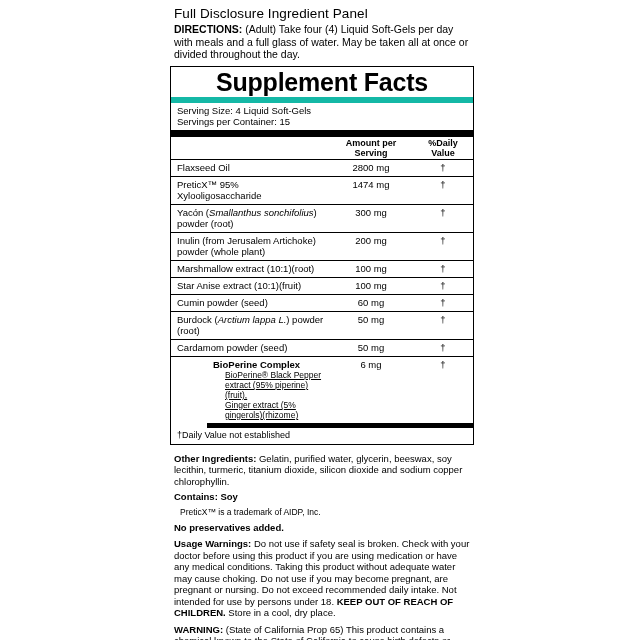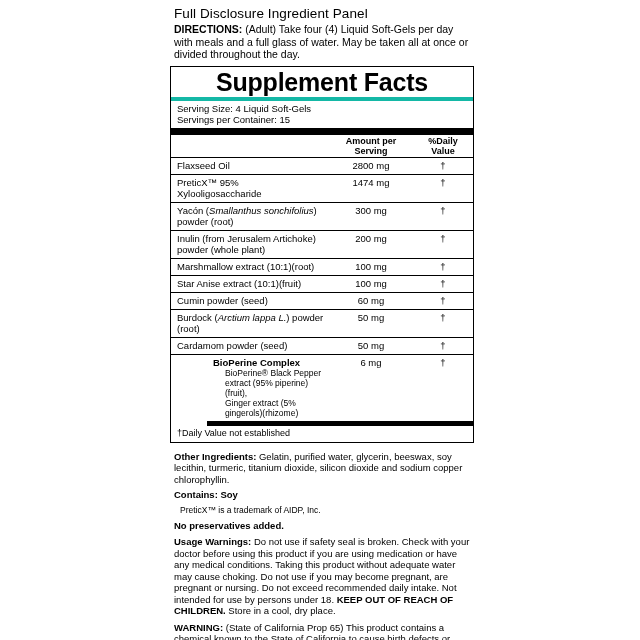--- a/index.html
+++ b/index.html
@@ -40,21 +40,21 @@
     padding: 0;
     margin: 0 2px 0 2px;
   }
   .sf-header {
     font-size: 25px;
     font-weight: bold;
     text-align: center;
     line-height: 28px;
     letter-spacing: -0.2px;
     padding: 1px 0 1px 0;
-    border-bottom: 4px solid #14b8a6;
+    border-bottom: 6px solid #14b8a6;
   }
   .serving-info {
     font-size: 9.5px;
     line-height: 11px;
     padding: 2px 4px 3px 6px;
     border-bottom: 7px solid #000;
   }
   .amt-header {
     display: flex;
     justify-content: flex-end;
@@ -93,20 +93,21 @@
   .row .dv {
     width: 52px;
     text-align: center;
   }
   .row.bold .name { font-weight: bold; }
   .sub {
     font-size: 8.5px;
     line-height: 10px;
     padding-left: 12px;
     font-weight: normal;
+    text-decoration: underline;
   }
   .row.thickbottom { border-bottom: 5px solid #000; margin-left: 36px; }
   .footnote {
     font-size: 9px;
     line-height: 11px;
     padding: 2px 4px 3px 6px;
   }
 
   .other {
     font-size: 9.5px;

